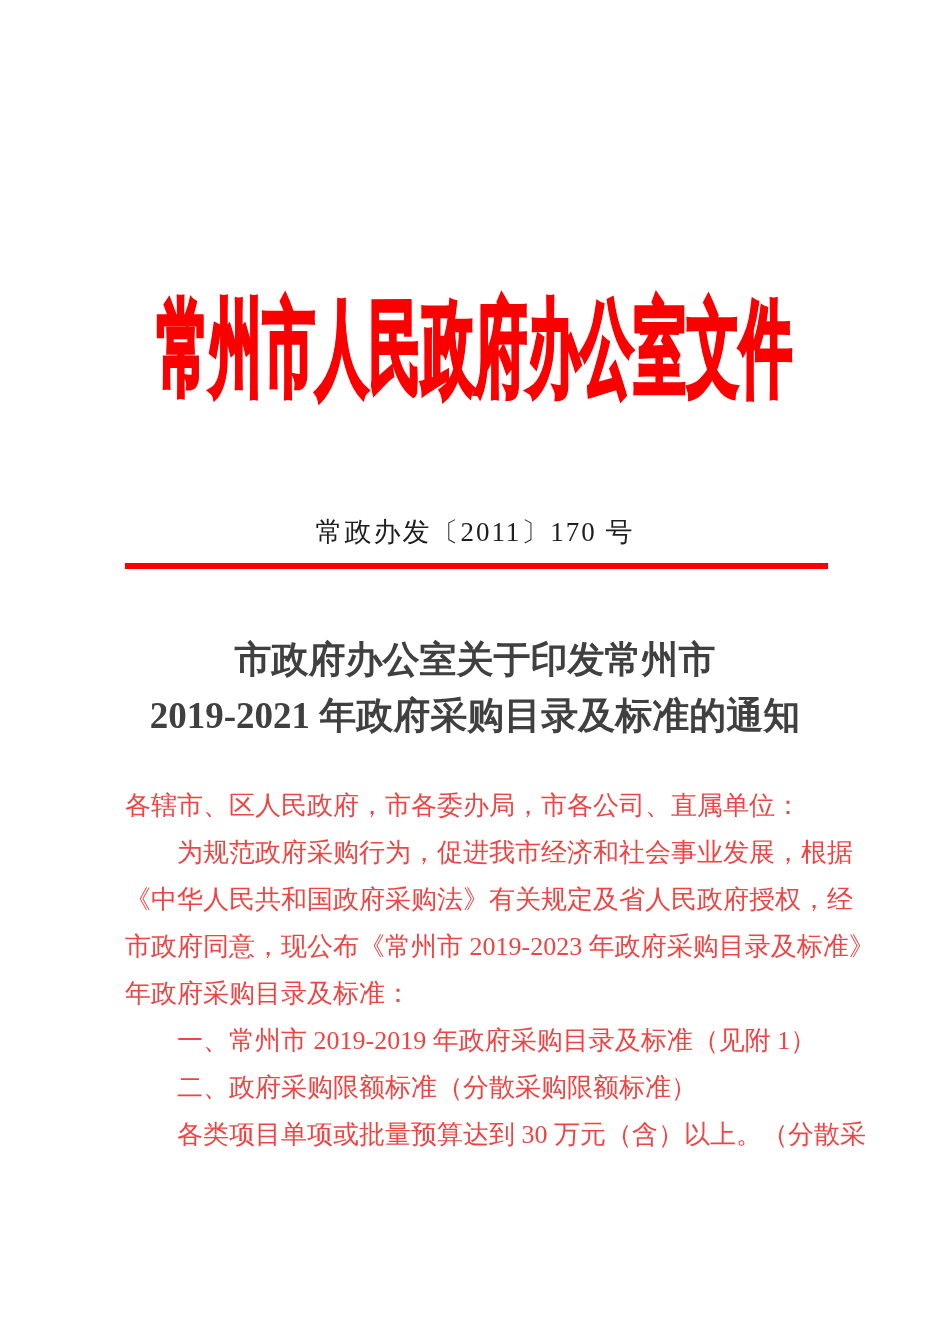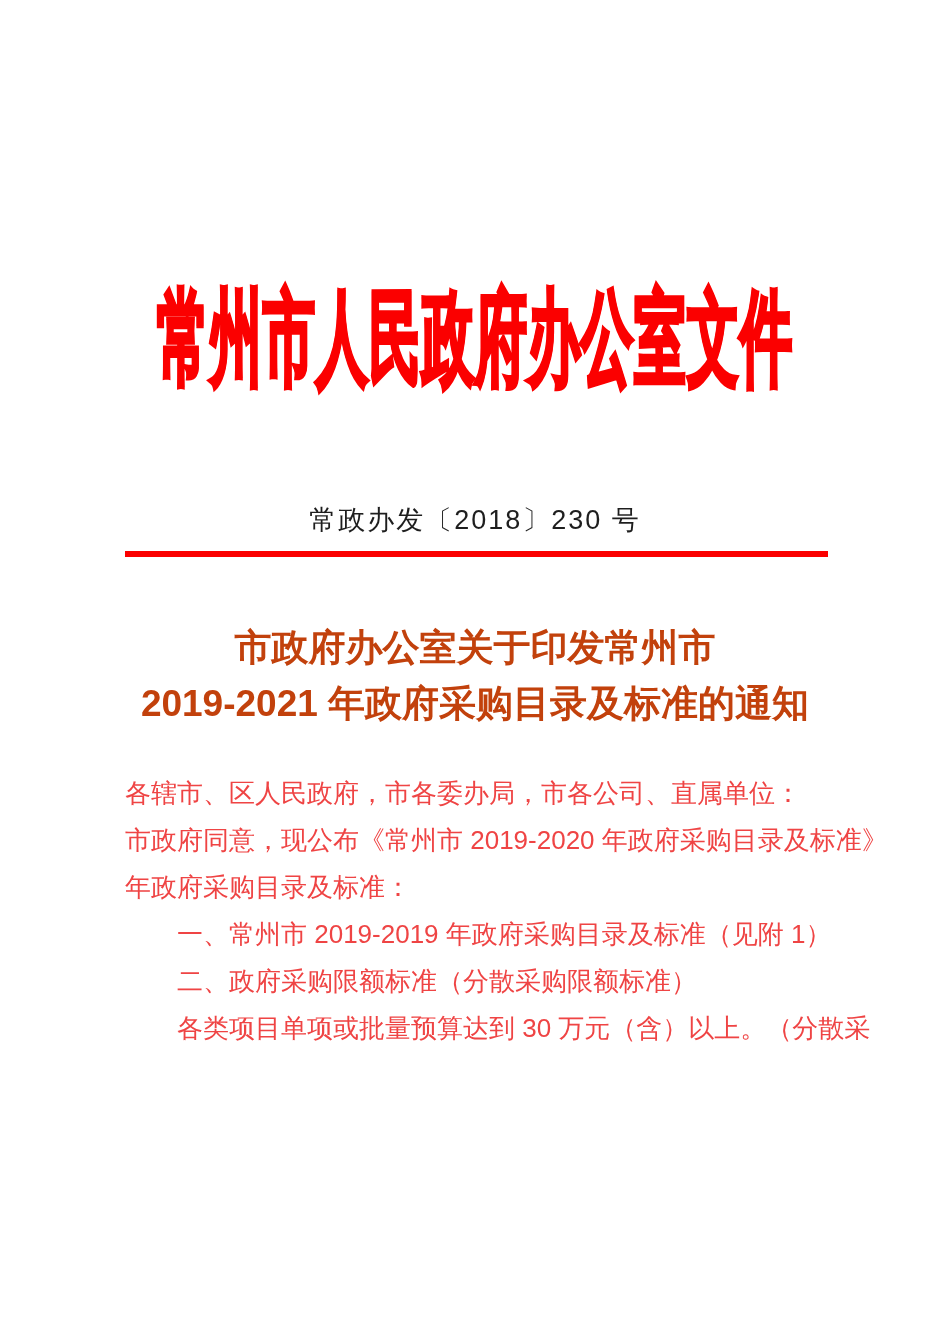--- a/index.html
+++ b/index.html
@@ -2,24 +2,24 @@
 <html style="--red: #fb0000; --ink: #242424;"><head>
 <meta charset="utf-8">
 <style>
   :root { --red: #fb0000; --ink: #222222; }
   * { margin: 0; padding: 0; box-sizing: border-box; }
   html, body { background: #ffffff; }
   .page {
     position: relative;
     width: 950px;
     height: 1140px;
-    margin: 0 auto;
+    margin: 12px auto;
     background: #ffffff;
     overflow: hidden;
-    font-family: Liberation Sans, sans-serif;
+    font-family: Liberation Serif, serif;
     color: var(--ink);
   }
   
   .org-title {
     position: absolute;
     top: 286px;
     left: 0;
     width: 100%;
     text-align: center;
     font-size: 52px;
@@ -55,21 +55,21 @@
   }
   .doc-title {
     position: absolute;
     top: 620px;
     left: 0;
     width: 100%;
     text-align: center;
     font-size: 37px;
     line-height: 56px;
     font-weight: bold;
-    color: #c2410c;
+    color: #404040;
     white-space: nowrap;
   }
   .body-text {
     position: absolute;
     top: 770px;
     left: 125px;
     width: 712px;
     font-size: 26px;
     line-height: 47px;
     color: #ef4444;
@@ -87,36 +87,38 @@
     white-space: nowrap;
   }
 </style>
 </head>
 <body>
 
 <div class="page">
 
   <div class="org-title">常州市人民政府办公室文件</div>
 
-  <div class="doc-number">常政办发〔2018〕230 号</div>
+  <div class="doc-number">常政办发〔2011〕170 号</div>
 
   <div class="red-divider"></div>
 
   <div class="doc-title">
     <div class="doc-title-line">市政府办公室关于印发常州市</div>
     <div class="doc-title-line">2019-2021 年政府采购目录及标准的通知</div>
   </div>
 
   <div class="body-text">
 
       <div class="body-line">各辖市、区人民政府，市各委办局，市各公司、直属单位：</div>
 
+      <div class="body-line indent">为规范政府采购行为，促进我市经济和社会事业发展，根据</div>
 
+      <div class="body-line">《中华人民共和国政府采购法》有关规定及省人民政府授权，经</div>
 
-      <div class="body-line">市政府同意，现公布《常州市 2019-2020 年政府采购目录及标准》</div>
+      <div class="body-line">市政府同意，现公布《常州市 2019-2023 年政府采购目录及标准》</div>
 
 
       <div class="body-line">年政府采购目录及标准：</div>
 
       <div class="body-line indent">一、常州市 2019-2019 年政府采购目录及标准（见附 1）</div>
 
       <div class="body-line indent">二、政府采购限额标准（分散采购限额标准）</div>
 
       <div class="body-line indent">各类项目单项或批量预算达到 30 万元（含）以上。（分散采</div>
     </div>

